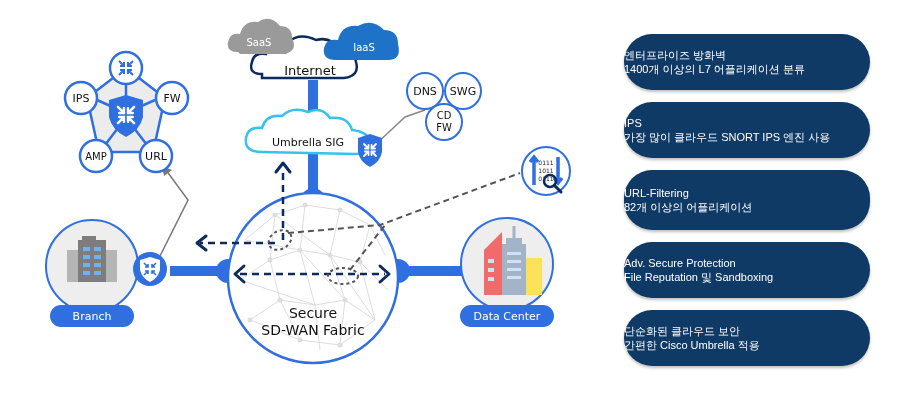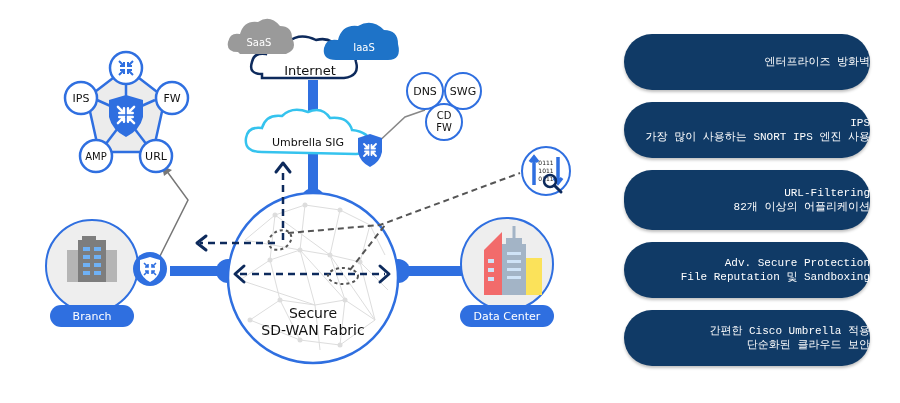--- a/index.html
+++ b/index.html
@@ -3,22 +3,22 @@
 <meta charset="utf-8">
 <style>
   html, body { margin:0; padding:0; background:#ffffff; }
   body { width:900px; height:403px; position:relative; overflow:hidden; font-family:"DejaVu Sans", "Liberation Sans", sans-serif; }
   #diagram { position:absolute; left:0; top:0; width:900px; height:403px; }
   svg text { font-family:"DejaVu Sans", "Liberation Sans", sans-serif; }
   .feature-list { position:absolute; left:624px; top:34px; width:246px; }
   .feature-pill {
     width:246px; height:56px; margin-bottom:12px; border-radius:28px;
     background:#103a66; color:#ffffff; display:flex; flex-direction:column;
-    align-items:flex-end; justify-content:center; text-align:center;
-    font-family:Liberation Mono, monospace; font-size:11px; line-height:14px;
+    align-items:flex-start; justify-content:center; text-align:center;
+    font-family:Liberation Sans, sans-serif; font-size:11px; line-height:14px;
     box-shadow:0 2px 3px rgba(0,0,0,0.25);
   }
   .feature-pill.tall { height:60px; }
   .feature-pill span { display:block; white-space:nowrap; }
 </style>
 </head>
 <body>
 
 <svg id="diagram" viewBox="0 0 900 403" xmlns="http://www.w3.org/2000/svg">
   <defs>
@@ -232,30 +232,31 @@
     <g>
       <circle cx="4" cy="10" r="6" fill="none" stroke="#0d2a5c" stroke-width="2.5"></circle>
       <line x1="8.5" y1="14.5" x2="15" y2="21" stroke="#0d2a5c" stroke-width="3" stroke-linecap="round"></line>
     </g>
   </g>
 </svg>
 
 <div class="feature-list">
   <div class="feature-pill">
     <span>엔터프라이즈 방화벽</span>
+    <span>1400개 이상의 L7 어플리케이션 분류</span>
   </div>
   <div class="feature-pill">
     <span>IPS</span>
-    <span>가장 많이 사용하는 SNORT IPS 엔진 사용</span>
+    <span>가장 많이 클라우드 SNORT IPS 엔진 사용</span>
   </div>
   <div class="feature-pill tall">
     <span>URL-Filtering</span>
     <span>82개 이상의 어플리케이션</span>
   </div>
   <div class="feature-pill">
     <span>Adv. Secure Protection</span>
     <span>File Reputation 및 Sandboxing</span>
   </div>
   <div class="feature-pill">
+    <span>단순화된 클라우드 보안</span>
     <span>간편한 Cisco Umbrella 적용</span>
-    <span>단순화된 클라우드 보안</span>
   </div>
 </div>
 
 </body></html>

